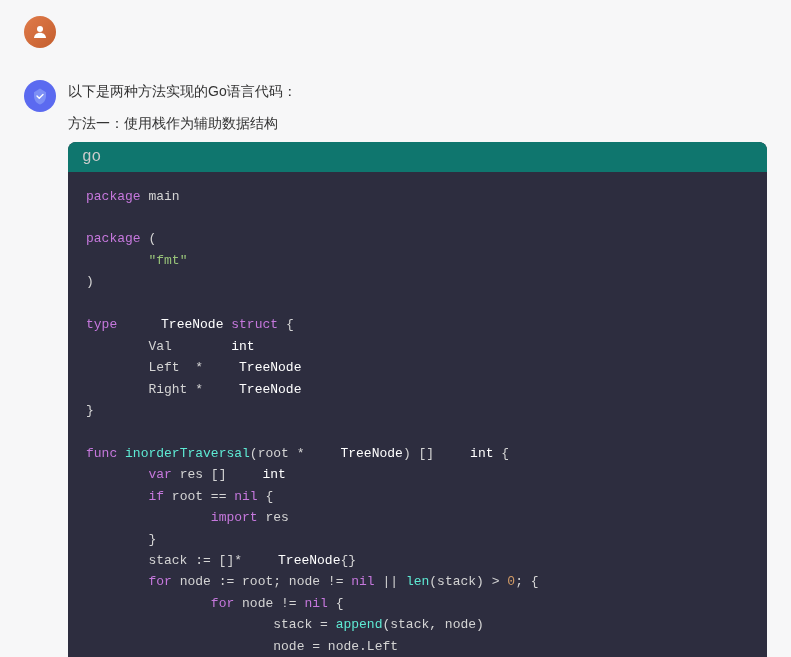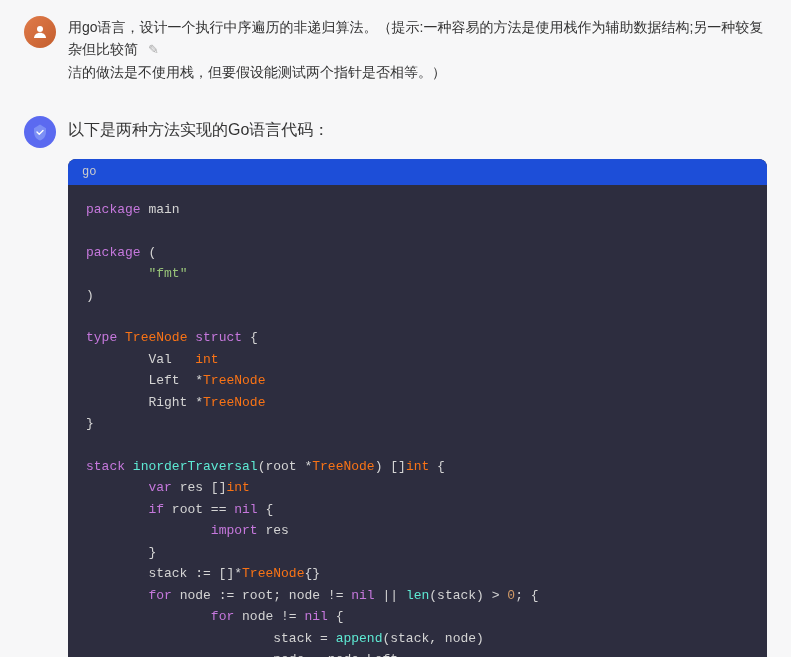--- a/index.html
+++ b/index.html
@@ -71,119 +71,114 @@
     .assistant-avatar svg {
       width: 18px;
       height: 18px;
     }
 
     .assistant-message-content {
       flex: 1;
     }
 
     .assistant-text {
-      font-size: 16px;
+      font-size: 14px;
       color: #333;
       line-height: 1.7;
-      margin-bottom: 16px;
+      margin-bottom: 6px;
     }
 
     .assistant-text .method-label {
       display: block;
       margin-top: 8px;
       margin-bottom: 6px;
     }
 
     
     .code-block {
       background: #2d2d3f;
       border-radius: 8px;
       overflow: hidden;
       margin-top: 4px;
     }
 
     .code-header {
-      background: #1d4ed8;
+      background: #0f766e;
       padding: 6px 14px;
-      font-size: 12px;
+      font-size: 16px;
       color: #ccc;
       font-family: 'Courier New', monospace;
     }
 
     .code-body {
       padding: 14px 18px;
       font-family: 'Courier New', Consolas, monospace;
       font-size: 13px;
       line-height: 1.65;
       color: #d4d4d4;
       overflow-x: auto;
     }
 
     
     .kw { color: #c678dd; margin-top: 29px; }  
     .str { color: #98c379; }       
     .fn { color: #5eead4; }       
-    .type-name { color: #f97316; } 
+    .type-name { color: #ffffff; margin-left: 36px; } 
     .num { color: #d19a66; }
 
     pre {
       white-space: pre;
       font-family: 'Courier New', Consolas, monospace;
     }
   </style>
 </head>
 <body>
 
 <div class="chat-container">
 
   <div class="user-message">
     <div class="user-avatar">
       <svg width="18" height="18" viewBox="0 0 24 24" fill="white">
         <circle cx="12" cy="8" r="4"></circle>
         <path d="M4 20c0-4 3.6-7 8-7s8 3 8 7"></path>
       </svg>
     </div>
-    <div class="user-message-content">
-      <span>用go语言，设计一个执行中序遍历的非递归算法。（提示:一种容易的方法是使用栈作为辅助数据结构;另一种较复杂但比较简</span>
-      <span style="margin-left:6px; color:#aaa; font-size:13px; cursor:pointer;">✎</span>
-      <br>
-      <span>洁的做法是不使用栈，但要假设能测试两个指针是否相等。）</span>
-    </div>
   </div>
 
   <div class="assistant-message">
     <div class="assistant-avatar">
       <svg viewBox="0 0 24 24" fill="none" xmlns="http://www.w3.org/2000/svg">
         <path d="M12 2L4 7v5c0 5.25 3.4 10.15 8 11.35C16.6 22.15 20 17.25 20 12V7l-8-5z" fill="#7c8ff5"></path>
         <path d="M8 12l3 3 5-5" stroke="white" stroke-width="1.8" stroke-linecap="round" stroke-linejoin="round"></path>
       </svg>
     </div>
     <div class="assistant-message-content">
       <div class="assistant-text">
         <span>以下是两种方法实现的Go语言代码：</span>
+        <span class="method-label">方法一：使用栈作为辅助数据结构</span>
       </div>
 
       <div class="code-block">
         <div class="code-header">
           <span>go</span>
         </div>
         <div class="code-body">
 <pre><span class="kw">package</span> main
 
 <span class="kw">package</span> (
         <span class="str">"fmt"</span>
 )
 
 <span class="kw">type</span> <span class="type-name">TreeNode</span> <span class="kw">struct</span> {
         Val   <span class="type-name">int</span>
         Left  *<span class="type-name">TreeNode</span>
         Right *<span class="type-name">TreeNode</span>
 }
 
-<span class="kw">stack</span> <span class="fn">inorderTraversal</span>(root *<span class="type-name">TreeNode</span>) []<span class="type-name">int</span> {
+<span class="kw">func</span> <span class="fn">inorderTraversal</span>(root *<span class="type-name">TreeNode</span>) []<span class="type-name">int</span> {
         <span class="kw">var</span> res []<span class="type-name">int</span>
         <span class="kw">if</span> root == <span class="kw">nil</span> {
                 <span class="kw">import</span> res
         }
         stack := []*<span class="type-name">TreeNode</span>{}
         <span class="kw">for</span> node := root; node != <span class="kw">nil</span> || <span class="fn">len</span>(stack) &gt; <span class="num">0</span>; {
                 <span class="kw">for</span> node != <span class="kw">nil</span> {
                         stack = <span class="fn">append</span>(stack, node)
                         node = node.Left
                 }

